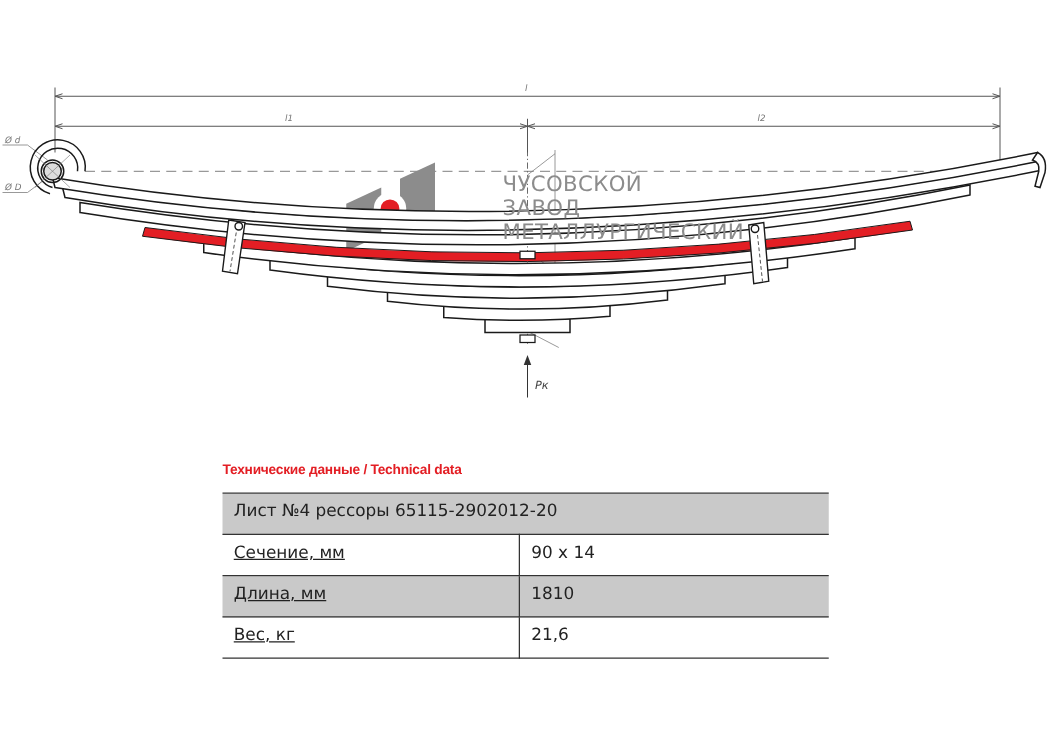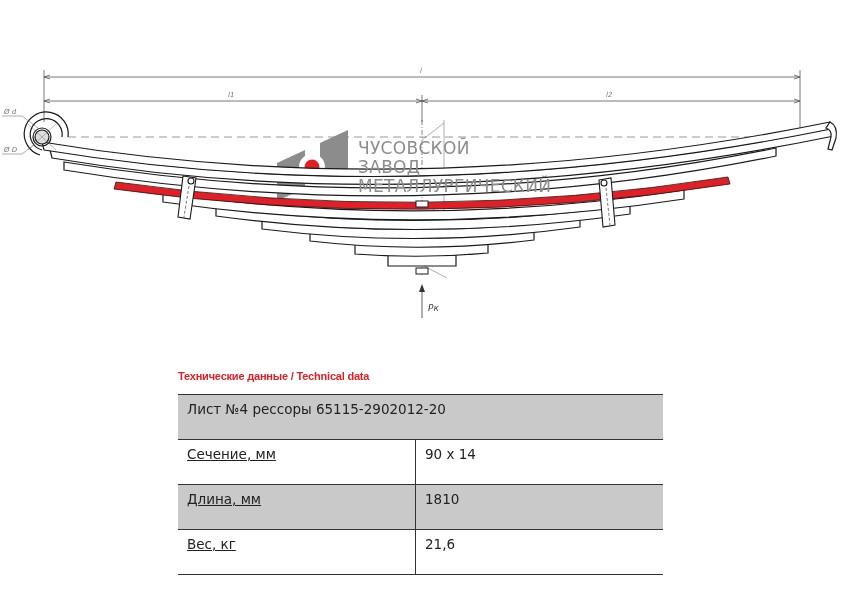--- a/index.html
+++ b/index.html
@@ -1,22 +1,22 @@
 <!DOCTYPE html>
 <html><head>
 <meta charset="utf-8">
 <style>
   html, body { margin: 0; padding: 0; background: #ffffff; }
   body { width: 842px; height: 595px; position: relative; overflow: hidden; font-family: "Liberation Sans", "DejaVu Sans", sans-serif; }
   #drawing { position: absolute; left: 0; top: 0; width: 842px; height: 340px; }
   .logo-text { position: absolute; left: 358px; top: 139px; color: #8c8c8c; font-family: "DejaVu Sans", sans-serif; font-size: 17px; line-height: 19px; letter-spacing: 0.3px; font-weight: normal; }
-  .logo-text div { white-space: nowrap; }
+  .logo-text div { white-space: nowrap; margin-left: 44px; }
   .section-title { position: absolute; left: 178px; top: 370px; color: #e31e24; font-size: 11px; font-weight: bold; letter-spacing: -0.2px; white-space: nowrap; }
   table.spec { position: absolute; left: 178px; top: 394px; width: 485px; border-collapse: collapse; font-family: "DejaVu Sans", sans-serif; font-size: 13.5px; color: #222; }
-  table.spec td { height: 28px; padding: 0 0 16px 9px; border-top: 1.5px solid #333; border-bottom: 1.5px solid #333; vertical-align: middle; white-space: nowrap; }
+  table.spec td { height: 28px; padding: 0 0 4px 9px; border-top: 1.5px solid #333; border-bottom: 1.5px solid #333; vertical-align: middle; white-space: nowrap; }
   table.spec tr.shade td { background: #c9c9c9; }
   table.spec td.c1 { width: 228px; border-right: 1.5px solid #333; text-decoration: underline; }
   table.spec tr.head td { border-right: none; }
   .dimtxt { font-family: "DejaVu Sans", sans-serif; font-size: 7px; fill: #777; font-style: italic; }
 </style>
 </head>
 <body>
 
 <svg id="drawing" viewBox="0 0 842 340" xmlns="http://www.w3.org/2000/svg">
 

